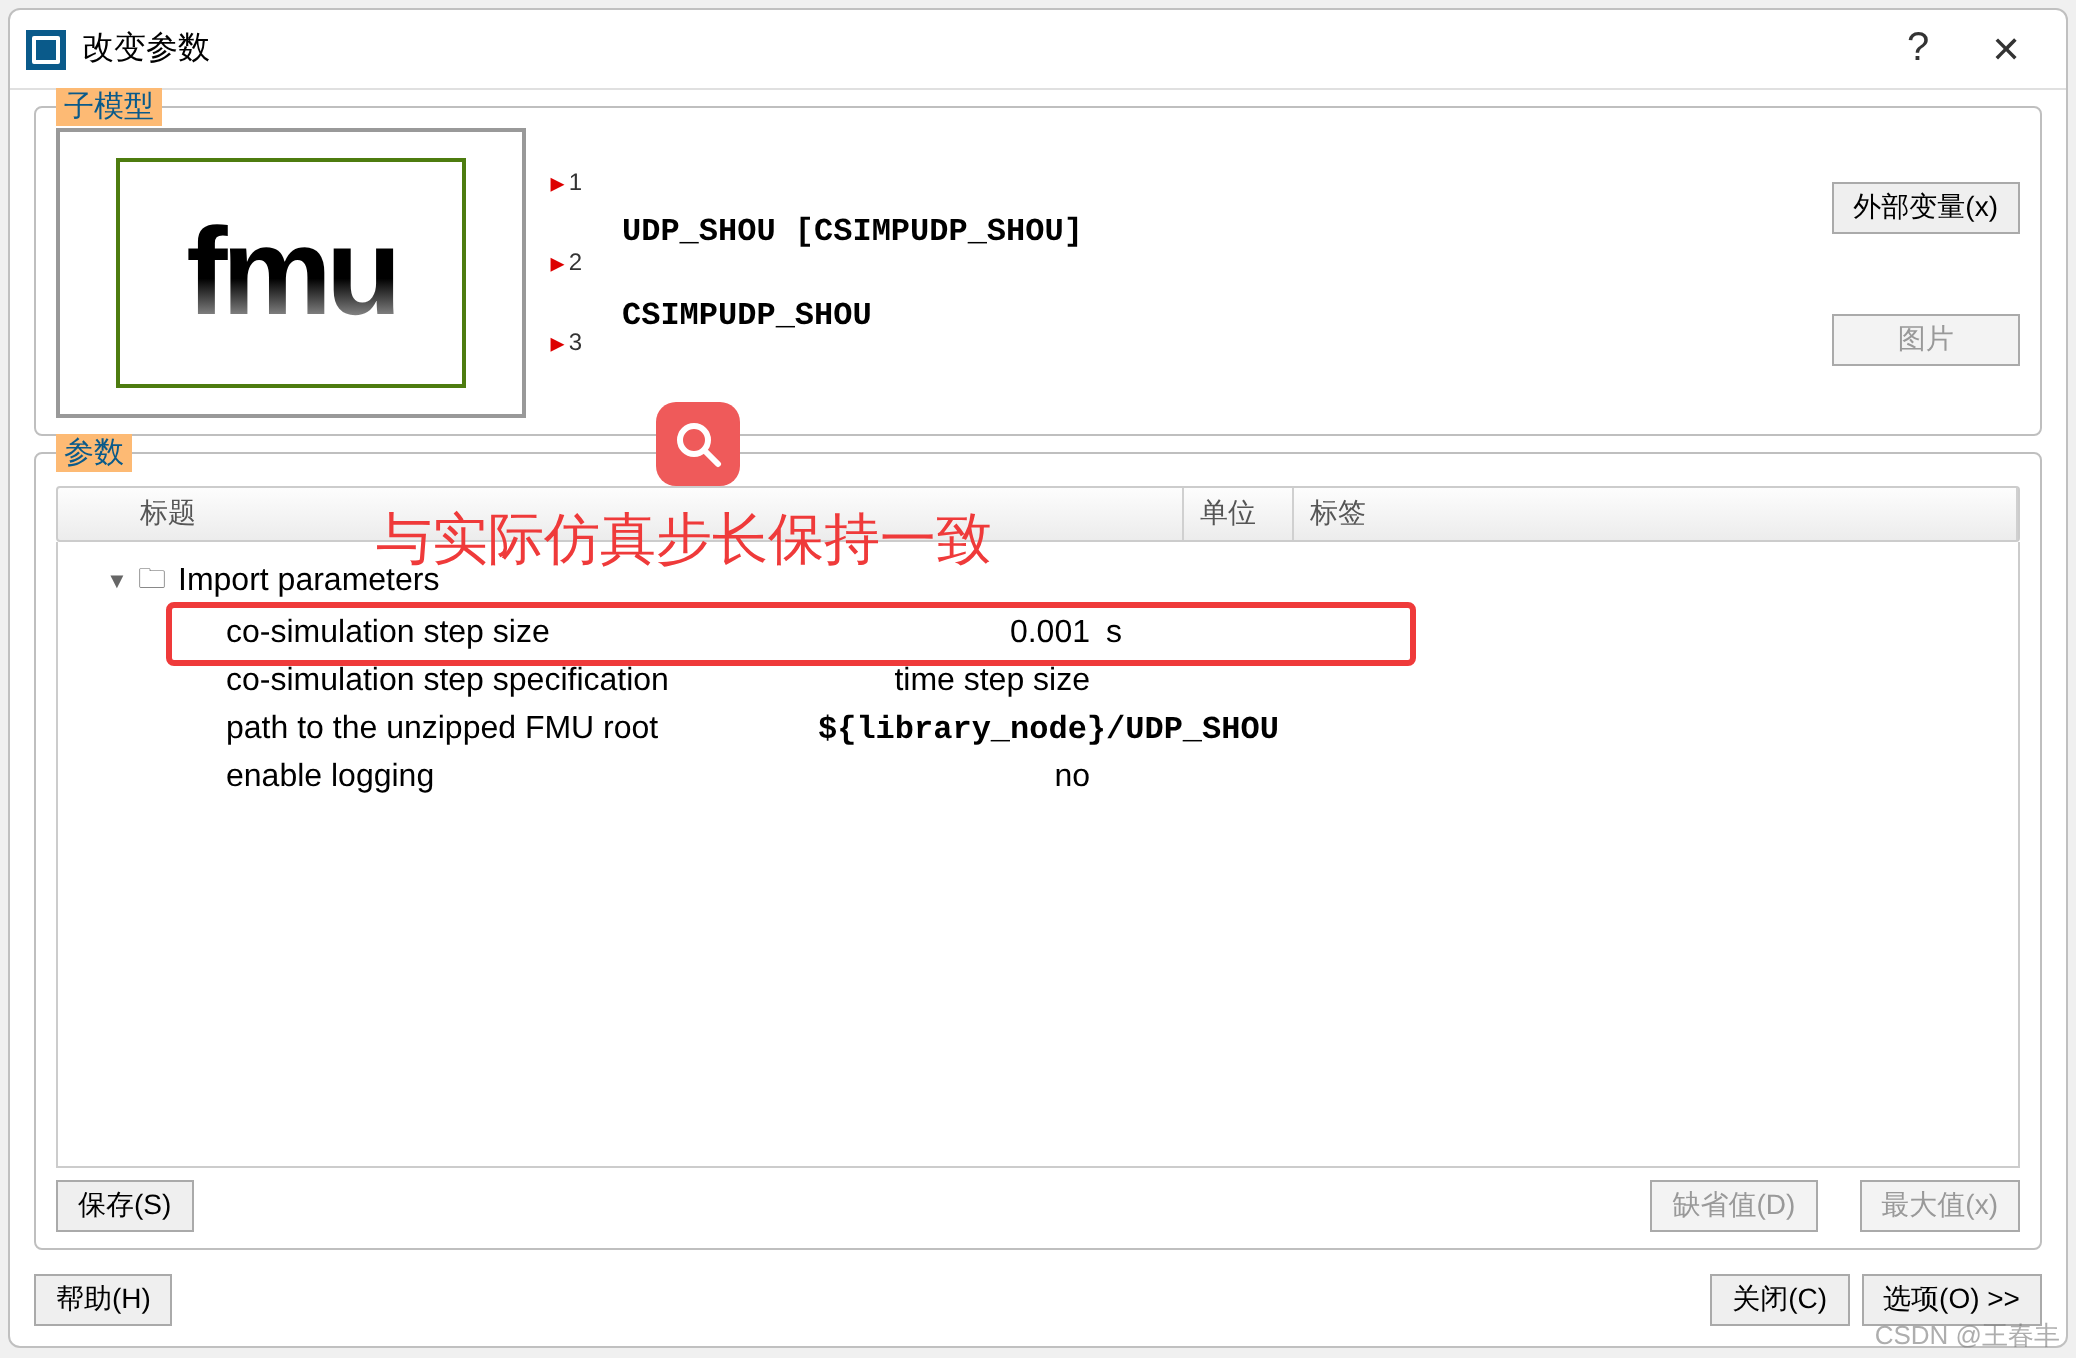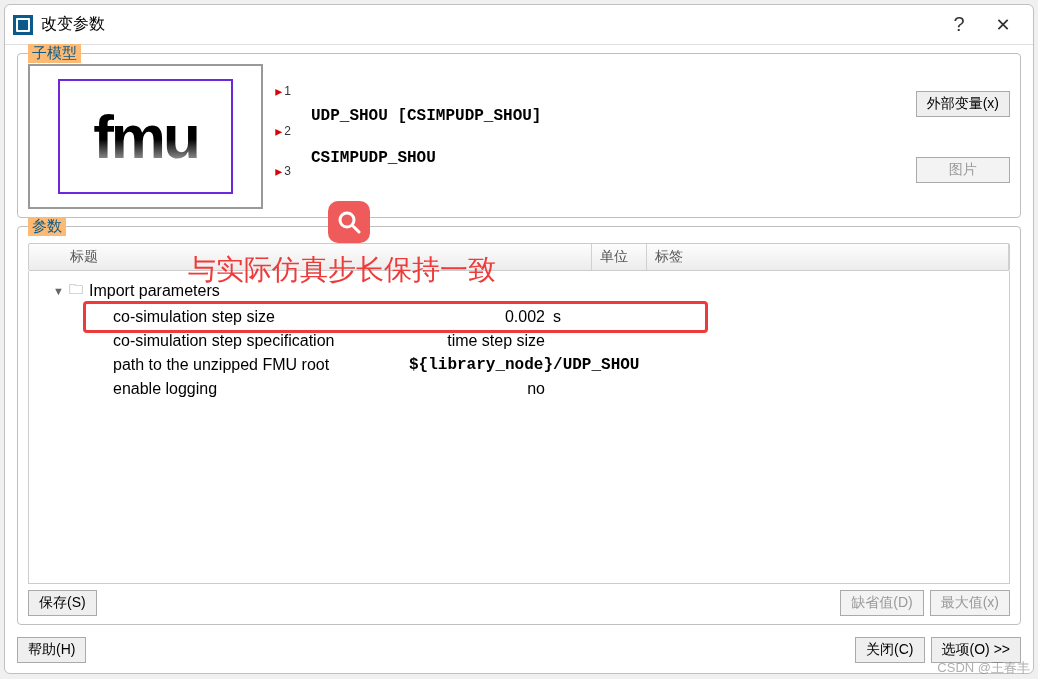--- a/index.html
+++ b/index.html
@@ -69,21 +69,21 @@
     .submodel-row { display: flex; gap: 18px; align-items: center; }
     .fmu-box {
       width: 235px; height: 145px;
       border: 2px solid #999;
       background: #fff;
       position: relative;
       display: flex; align-items: center; justify-content: center;
     }
     .fmu-inner {
       width: 175px; height: 115px;
-      border: 2px solid #6d28d9;
+      border: 2px solid #4d7c0f;
       display: flex; align-items: center; justify-content: center;
     }
     .fmu-text {
       font-family: Arial, sans-serif;
       font-size: 62px;
       font-weight: 600;
       letter-spacing: -3px;
       background: linear-gradient(#000 0%, #000 55%, #888 90%);
       -webkit-background-clip: text;
       background-clip: text;
@@ -147,21 +147,21 @@
     .param-row .pval { flex: 0 0 160px; text-align:right; padding-right:8px;}
     .param-row .punit { flex: 0 0 50px; }
     .param-row.mono-val .pval { font-family:"Courier New",monospace; font-weight:bold;}
     .highlight-box {
       position:absolute;
       border: 3px solid #ef3a3a;
       border-radius: 4px;
       pointer-events:none;
       z-index:3;
     }
-    .footer-row { display:flex; gap:6px; margin-top:6px;}
+    .footer-row { display:flex; gap:21px; margin-top:6px;}
     .footer-row .spacer { flex:1; }
     .bottom-bar { display:flex; gap:6px; padding: 4px 12px 10px 12px;}
     .bottom-bar .spacer { flex:1; }
     .watermark {
       position:absolute;
       right: 8px; bottom: 2px;
       color: rgba(120,120,120,0.6);
       font-size: 13px;
     }
   </style>
@@ -231,21 +231,21 @@
 
       <div class="param-body">
         <div class="tree-row">
           <span class="caret">▼</span>
           <span class="folder">🗀</span>
           <span>Import parameters</span>
         </div>
 
         <div class="param-row">
           <div class="pname">co-simulation step size</div>
-          <div class="pval">0.002</div>
+          <div class="pval">0.001</div>
           <div class="punit">s</div>
         </div>
         <div class="highlight-box" style="left:54px; top:30px; width:625px; height:32px;"></div>
 
         <div class="param-row">
           <div class="pname">co-simulation step specification</div>
           <div class="pval">time step size</div>
           <div class="punit"></div>
         </div>
         <div class="param-row mono-val">

